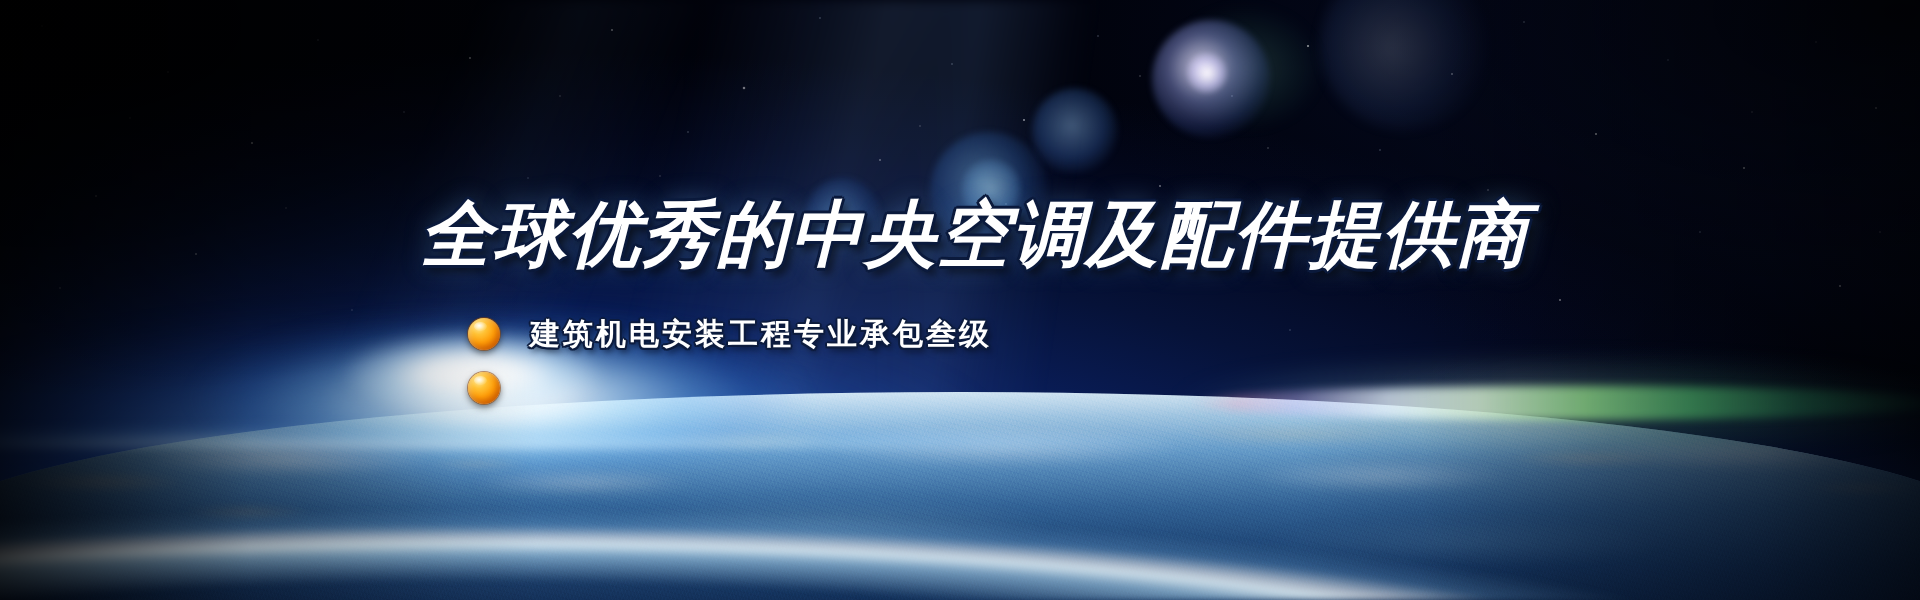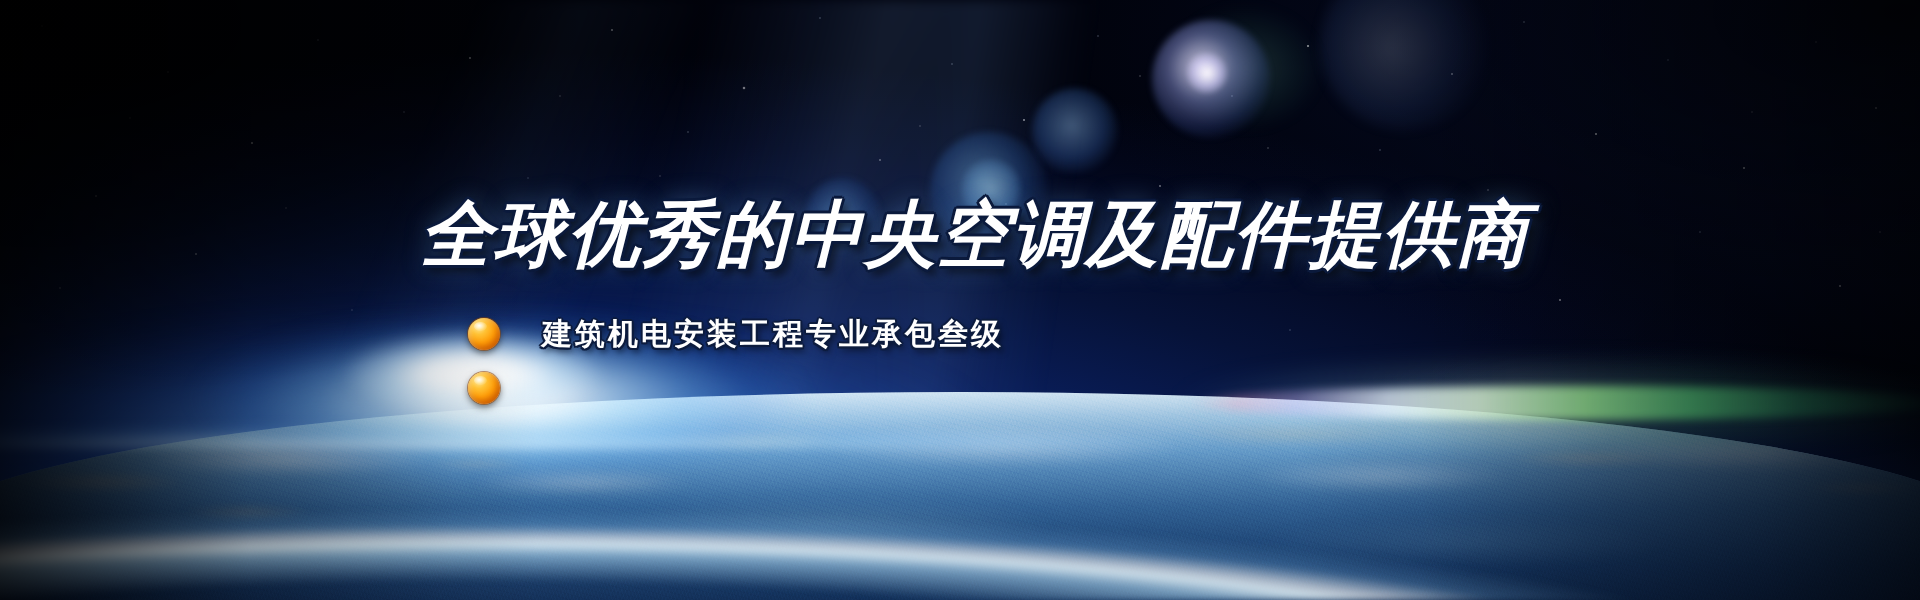--- a/index.html
+++ b/index.html
@@ -317,21 +317,21 @@
       0 3px 7px rgba(0,0,0,.55),
       inset -2px -3px 6px rgba(170,70,0,.55),
       inset 2px 2px 5px rgba(255,240,180,.55);
     position:relative;
   }
   .bullet-dot::after{
     content:"";position:absolute;left:6px;top:4px;width:13px;height:9px;border-radius:50%;
     background:radial-gradient(ellipse at 40% 40%, rgba(255,255,255,.92) 0%, rgba(255,240,190,.35) 55%, rgba(255,220,150,0) 85%);
   }
   .bullet-text{
-    margin-left:42px;
+    margin-left:30px;
     font-size:30px;
     font-weight:bold;
     color:#ffffff;
     letter-spacing:3px;
     white-space:nowrap;
     text-shadow:
       -1.5px -1.5px 0 #0d1c3e, 1.5px -1.5px 0 #0d1c3e, -1.5px 1.5px 0 #0d1c3e, 1.5px 1.5px 0 #0d1c3e,
       -2px 0 0 #0d1c3e, 2px 0 0 #0d1c3e, 0 -2px 0 #0d1c3e, 0 2px 0 #0d1c3e,
       3px 4px 6px rgba(0,0,0,.62);
   }

